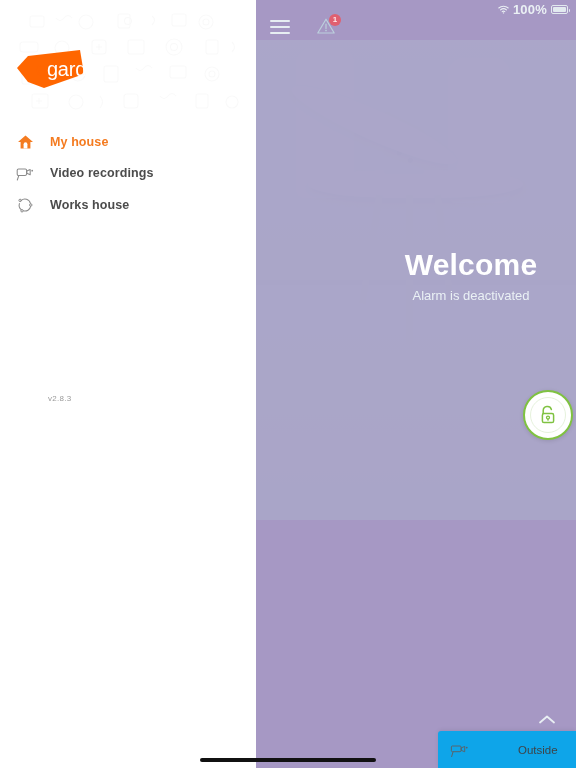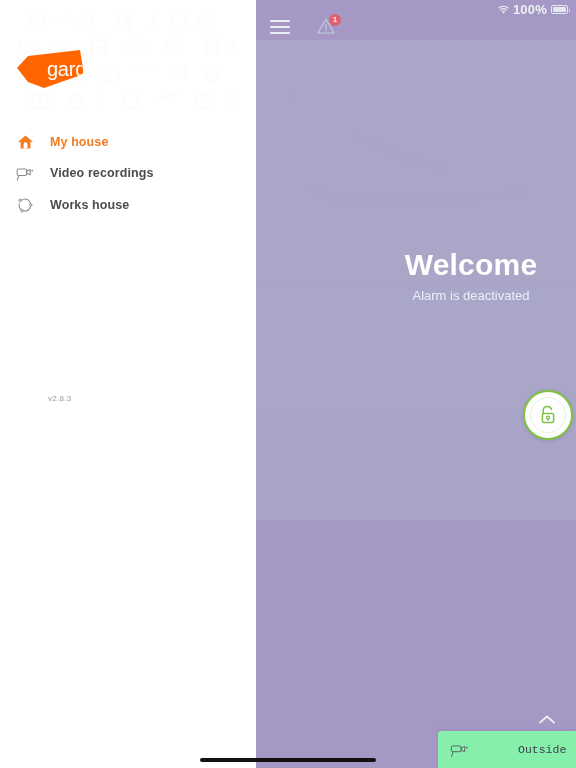--- a/index.html
+++ b/index.html
@@ -157,24 +157,24 @@
   }
 
   
   .chev-up {
     position:absolute; left: 538px; top: 714px;
     width: 18px; height: 11px; z-index: 26; cursor:pointer;
   }
   .cam-card {
     position: absolute; left: 438px; top: 731px;
     width: 138px; height: 37px;
-    background: #86efac; border-radius: 3px 0 0 0;
+    background: #0ea5e9; border-radius: 3px 0 0 0;
     display: flex; align-items: center;
     box-shadow: 0 -1px 4px rgba(0,0,0,.08);
-    z-index: 27; cursor:pointer;font-family:Liberation Mono, monospace;
+    z-index: 27; cursor:pointer;
   }
   .cam-card .cam-ico { margin-left: 12px; width: 20px; height: 16px; display:block;}
   .cam-card .cam-label {
     margin-left: 48px; font-size: 11.5px; color: #3d4449;
   }
 
   
   .sidebar {
     position: absolute; left: 0; top: 0;
     width: 256px; height: 768px;

